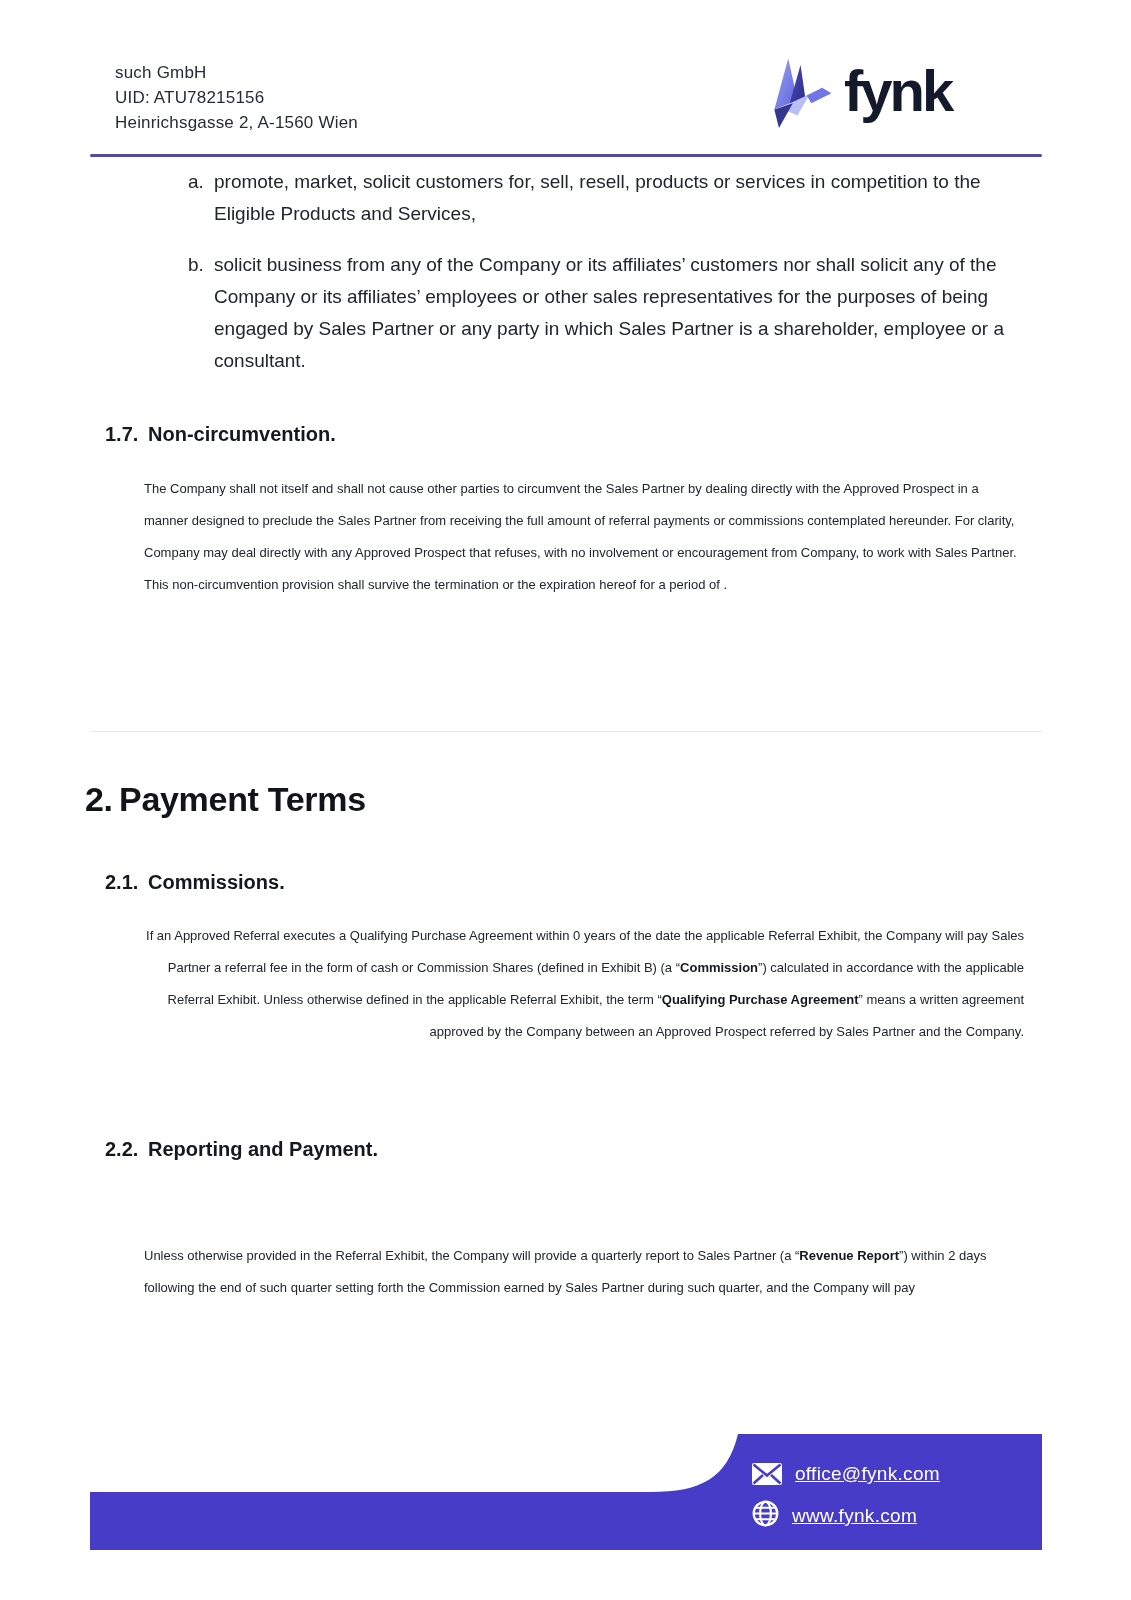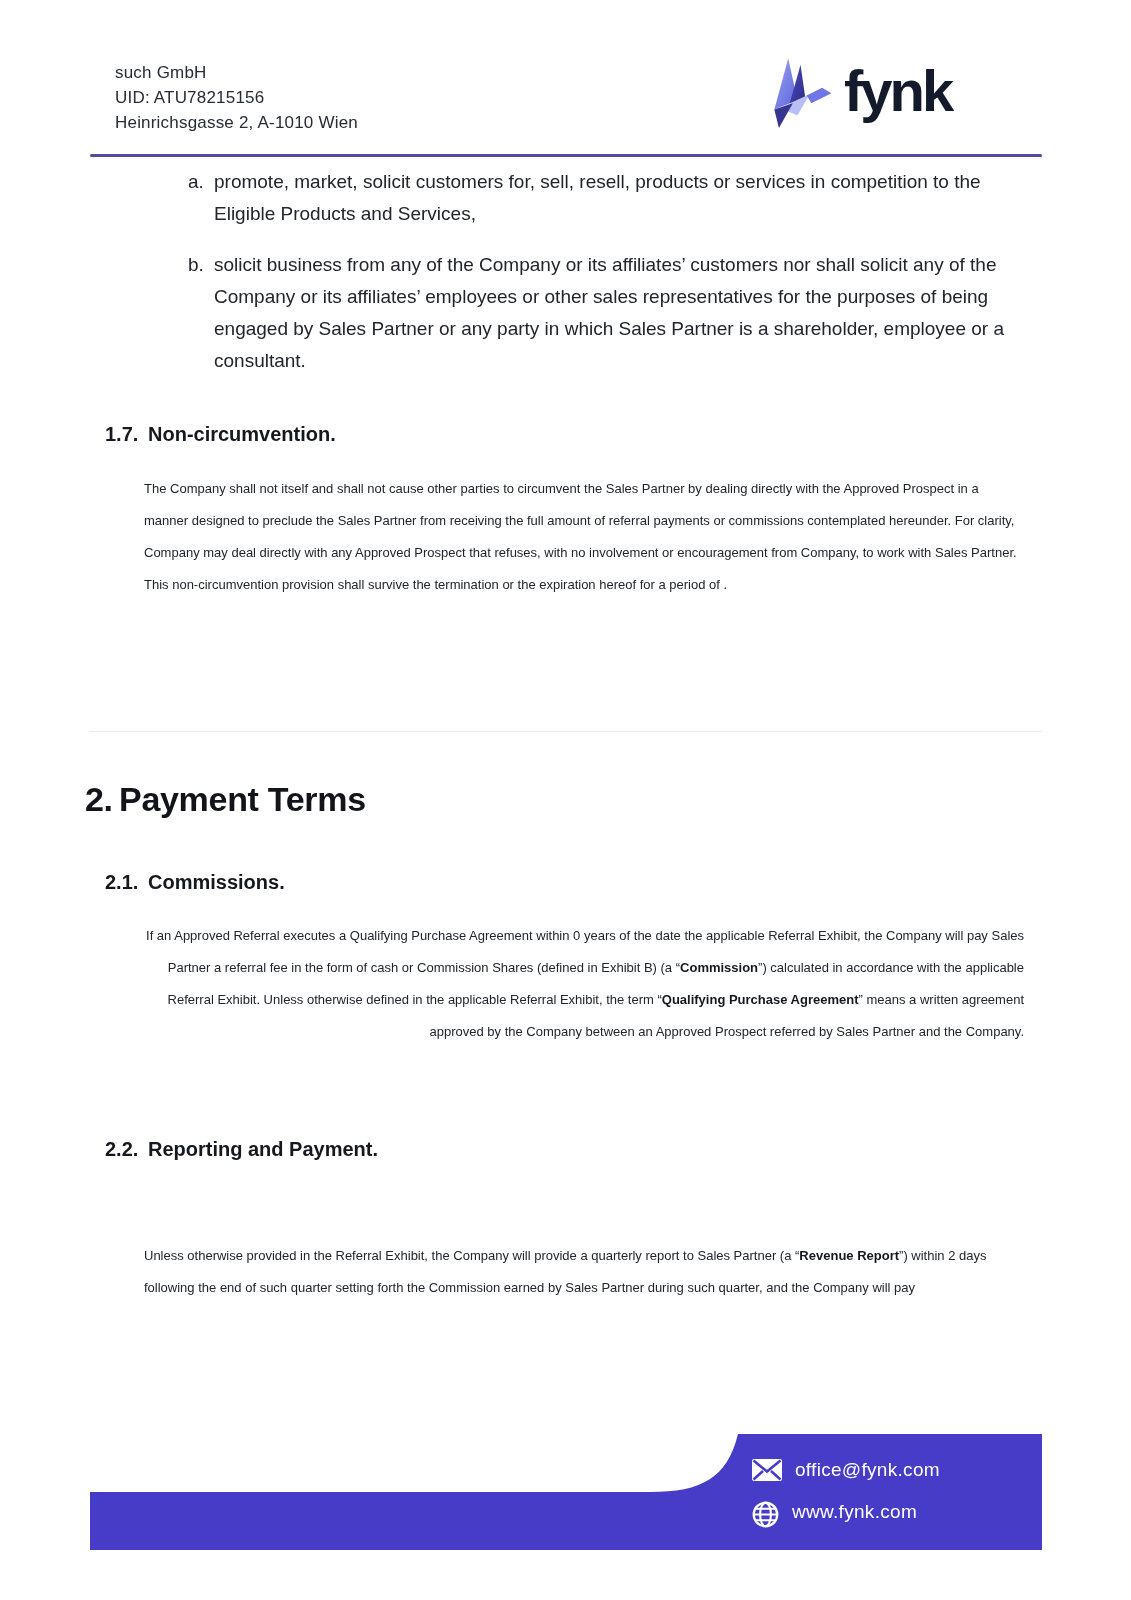--- a/index.html
+++ b/index.html
@@ -66,32 +66,32 @@
     font-size:34px;font-weight:700;color:#121419;letter-spacing:-.3px;
   }
   .h2-title .h2-num{width:34px;flex:0 0 34px;}
 
   
   .footer-shape{position:absolute;left:90px;top:1434px;width:952px;height:116px;}
   .footer-content{
     position:absolute;left:752px;top:1459px;
     display:flex;flex-direction:column;gap:16px;
   }
-  .footer-row{display:flex;align-items:flex-start;height:26px;color:#ffffff;}
+  .footer-row{display:flex;align-items:flex-end;height:26px;color:#ffffff;text-decoration:underline;}
   .footer-row .f-label{margin-left:13px;font-size:19px;letter-spacing:.3px;color:#fff;}
 </style>
 </head>
 <body>
 
 <div class="page">
 
   <div class="company-info">
     <div>such GmbH</div>
     <div>UID: ATU78215156</div>
-    <div>Heinrichsgasse 2, A-1010 Wien</div>
+    <div>Heinrichsgasse 2, A-1560 Wien</div>
   </div>
 
   <div class="logo">
     <svg width="74" height="86" viewBox="0 0 96 92" aria-hidden="true">
       <defs>
         <linearGradient id="bw1" x1="0" y1="0" x2="1" y2="1">
           <stop offset="0" stop-color="#9aa2f2"></stop>
             <stop offset="1" stop-color="#5d63dd"></stop>
         </linearGradient>
         <linearGradient id="bw2" x1="0" y1="0" x2="1" y2="1">

